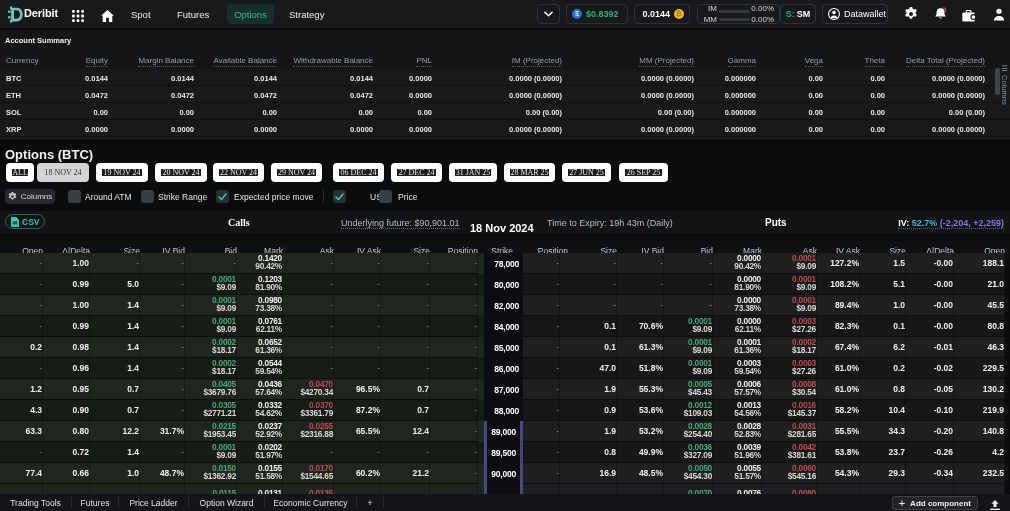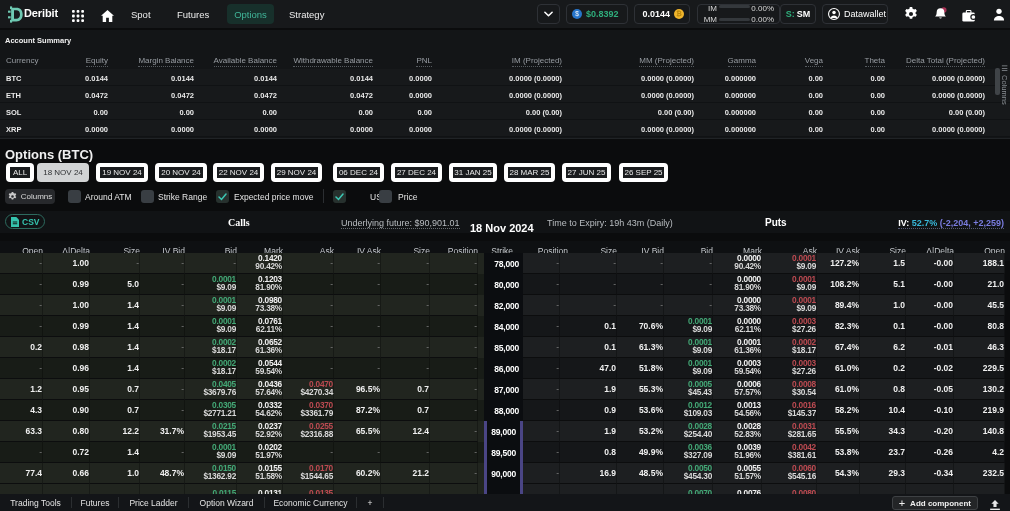--- a/index.html
+++ b/index.html
@@ -17,21 +17,21 @@
 
 .acct { position:absolute; left:0; top:30px; width:1010px; height:109px; background:#131517; border-bottom:1px solid #202326; }
 .acct-title { position:absolute; left:5px; top:6px; font-size:7.5px; font-weight:bold; color:#f0f0f0; }
 .ahead { position:absolute; font-size:8px; color:#989da3; top:26px; }
 .ahead span { border-bottom:1px dotted #565b60; padding-bottom:1px; }
 .arow { position:absolute; left:0; width:1010px; height:17px; background:#17191b; border-bottom:1px solid #101214; }
 .acell { position:absolute; font-size:7.5px; color:#e9e9e9; top:5px; font-weight:bold; }
 
 
 .opt-title { position:absolute; left:5px; top:147px; font-size:13px; font-weight:bold; color:#f0f0f0; }
-.dtab { position:absolute; top:163px; height:19px; display:flex; align-items:center; justify-content:center; background:#1a1c1e; border:4px solid #ffffff; border-radius:4px; font-size:8px; color:#e8e8e8; white-space:nowrap; }
+.dtab { position:absolute; top:163px; height:19px; display:flex; align-items:center; justify-content:center; background:#1a1c1e; border:6px solid #ffffff; border-radius:4px; font-size:8px; color:#e8e8e8; white-space:nowrap;font-family:Liberation Serif, serif; }
 .dtab.sel { background:#d2d4d5; color:#2e3032; border-color:#d2d4d5; }
 .filters { position:absolute; left:0; top:189px; width:1010px; height:17px; }
 .filters > * { position:absolute; }
 .colbtn { left:5px; top:0; width:50px; height:15px; display:flex; align-items:center; justify-content:center; gap:4px; background:#27292c; border-radius:4px; font-size:8px; color:#d9d9d9; }
 .cb { width:13px; height:13px; top:1px; border-radius:3px; background:#393e43; display:flex; align-items:center; justify-content:center; }
 .cb.on { background:#27312e; }
 .cblabel { font-size:8.5px; color:#e4e4e4; top:3px; }
 .fdivider { left:323px; top:0; width:1px; height:14px; background:#2b2e31; }
 
 
@@ -134,21 +134,21 @@
     <div class="rbox" style="left:634px;width:56px;padding:0 5px;gap:4px;justify-content:flex-end">
       <span style="font-size:9px;font-weight:bold;color:#fff">0.0144</span>
       <span style="display:flex">
         <svg width="10" height="10" viewBox="0 0 11 11" style="flex-shrink:0">
           <circle cx="5.5" cy="5.5" r="5.5" fill="#efb42c"></circle>
           <text x="5.5" y="8.2" font-size="7.5" fill="#b8860b" text-anchor="middle" font-family="Liberation Sans" font-weight="bold">₿</text>
         </svg>
       </span>
     </div>
     <div class="rbox" style="left:697px;width:83px;padding:0 5px;flex-direction:column;justify-content:center;align-items:stretch;gap:3px">
-      <div style="display:flex;align-items:flex-start;justify-content:space-between">
+      <div style="display:flex;align-items:flex-end;justify-content:space-between">
         <span class="imlabel" style="width:14px;text-align:right">IM</span>
         <span class="imtrack"></span>
         <span class="impct">0.00%</span>
       </div>
       <div style="display:flex;align-items:center;justify-content:space-between">
         <span class="imlabel" style="width:14px;text-align:right">MM</span>
         <span class="imtrack"></span>
         <span class="impct">0.00%</span>
       </div>
     </div>

